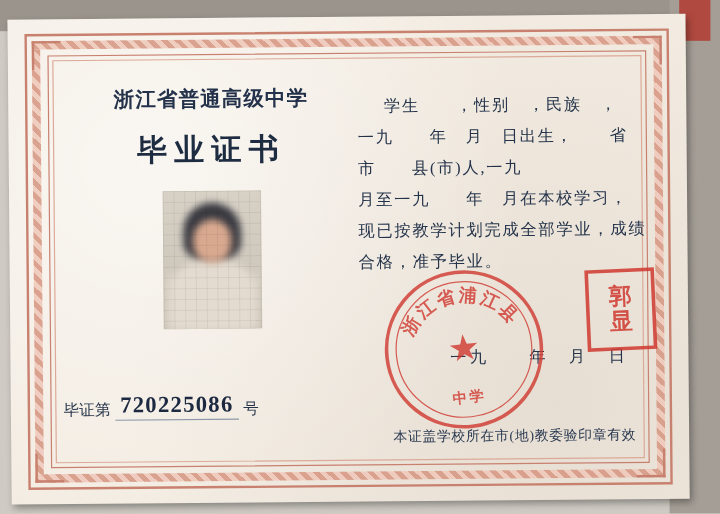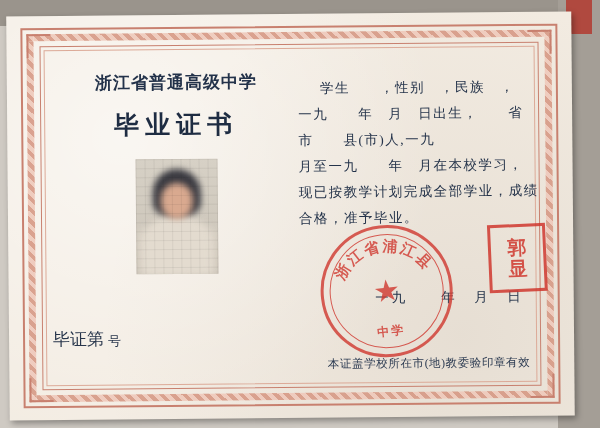--- a/index.html
+++ b/index.html
@@ -90,21 +90,21 @@
   .photo-body{position:absolute;left:7px;top:58px;width:68px;height:57px;
     border-radius:26px 26px 0 0;background:#e3dbcf;filter:blur(3px);}
   .photo-shoulder{position:absolute;left:2px;top:70px;width:78px;height:45px;
     background:#ded6ca;filter:blur(4px);}
 
   .cert-no-row{
     position:absolute;left:0;top:268px;width:260px;
     display:flex;align-items:flex-end;gap:4px;
     font-size:13px;color:#27354b;
   }
-  .cert-no-label{font-size:17px;}
+  .cert-no-label{font-size:13px;}
   .cert-no-value{
     font-size:19px;font-weight:bold;letter-spacing:1px;color:#1c2940;
     font-family:"Liberation Serif", serif;
     border-bottom:1px solid #8d96a8;padding:0 4px;
   }
   .cert-no-suffix{font-size:13px;}
 
   
   .right-col{position:absolute;right:-2px;top:18px;width:232px;color:#24334a;}
   .body-line{
@@ -192,20 +192,21 @@
           <div class="photo-body"></div>
           <div class="photo-hair"></div>
           <div class="photo-face"></div>
           <div class="photo-px"></div>
           <span class="sr-only">证件照（已打码）</span>
         </div>
       </div>
 
       <div class="cert-no-row">
         <span class="cert-no-label">毕证第</span>
+        <span class="cert-no-value">720225086</span>
         <span class="cert-no-suffix">号</span>
       </div>
 
       <div class="right-col">
         <div class="body-line indent">学生　　，性别　，民族　，</div>
         <div class="body-line">一九　　年　月　日出生，　　省</div>
         <div class="body-line">市　　县(市)人,一九　　　　</div>
         <div class="body-line">月至一九　　年　月在本校学习，</div>
         <div class="body-line">现已按教学计划完成全部学业，成绩</div>
         <div class="body-line">合格，准予毕业。</div>

